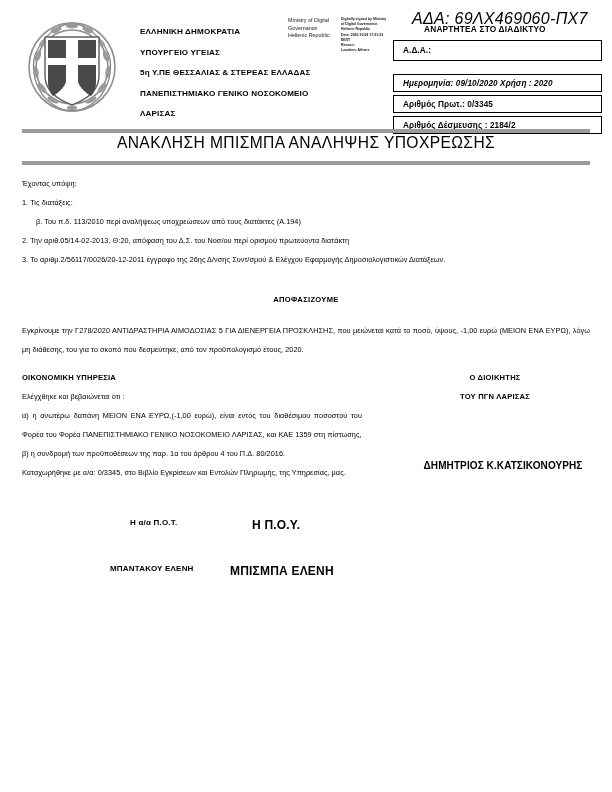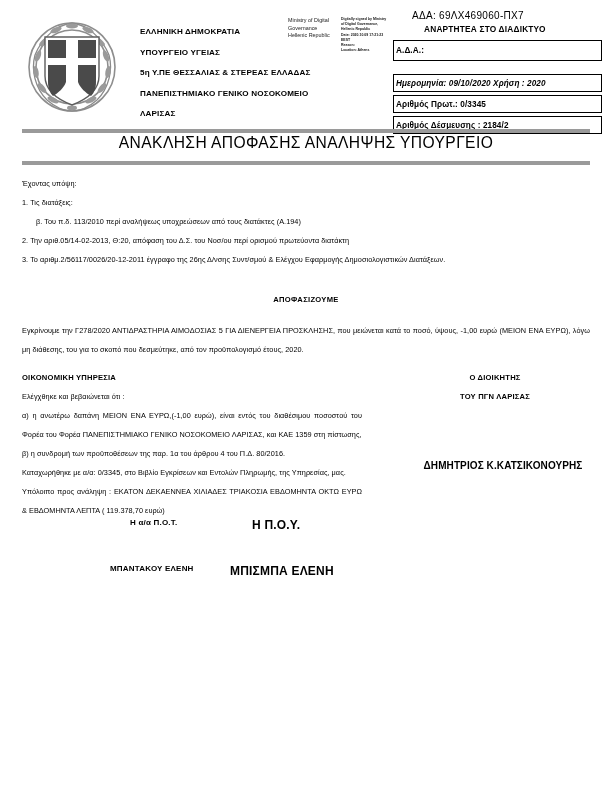--- a/index.html
+++ b/index.html
@@ -79,42 +79,43 @@
     line-height: 5.2px;
     color: #141414;
     white-space: nowrap;
     font-weight: bold;
   }
 
   .ada-top {
     position: absolute;
     left: 412px;
     top: 10px;
-    font-size: 10px;
+    font-size: 16px;
     letter-spacing: 0.3px;
     white-space: nowrap;
+    font-style: italic;
   }
   .anartitea {
     position: absolute;
     left: 424px;
     top: 24px;
     font-size: 8.3px;
     font-weight: bold;
     letter-spacing: 0.2px;
     white-space: nowrap;
   }
 
   .boxfield {
     position: absolute;
     border: 1.1px solid #000;
     box-sizing: border-box;
     background: #fff;
     display: flex;
     align-items: center;
-    padding-left: 2px;
+    padding-left: 9px;
   }
   .boxfield span {
     font-size: 8.2px;
     font-weight: bold;
     letter-spacing: 0.1px;
     white-space: nowrap;
   }
   .box-ada   { left: 393px; top: 40px;  width: 209px; height: 21px; }
   .box-date  { left: 393px; top: 74px;  width: 209px; height: 18px; font-style: italic; }
   .box-proto { left: 393px; top: 95px;  width: 209px; height: 18px; }
@@ -320,21 +321,21 @@
     </div>
     <div class="boxfield box-proto">
       <span>Αριθμός Πρωτ.: 0/3345</span>
     </div>
     <div class="boxfield box-desm">
       <span>Αριθμός Δέσμευσης : 2184/2</span>
     </div>
   </div>
 
   <div class="rule rule-top"></div>
-  <div class="doc-title">ΑΝΑΚΛΗΣΗ ΑΠΟΦΑΣΗΣ ΑΝΑΛΗΨΗΣ ΥΠΟΥΡΓΕΙΟ</div>
+  <div class="doc-title">ΑΝΑΚΛΗΣΗ ΜΠΙΣΜΠΑ ΑΝΑΛΗΨΗΣ ΥΠΟΧΡΕΩΣΗΣ</div>
   <div class="rule rule-bottom"></div>
 
   <div class="body-text">
 
     <div class="p">Έχοντας υπόψη:</div>
     <div class="p">1. Τις διατάξεις:</div>
     <div class="p p-indent">β. Του π.δ. 113/2010 περί αναλήψεως υποχρεώσεων από τους διατάκτες (Α.194)</div>
     <div class="p">2. Την αριθ.05/14-02-2013, Θ:20, απόφαση του Δ.Σ. του Νοσ/ου περί ορισμού πρωτεύοντα διατάκτη</div>
     <div class="p">3. Το αριθμ.2/56117/0026/20-12-2011 έγγραφο της 26ης Δ/νσης Συντ/σμού &amp; Ελέγχου Εφαρμογής Δημοσιολογιστικών Διατάξεων.</div>
 
@@ -346,21 +347,20 @@
 
     <div class="gap-sm"></div>
 
     <div class="cols" style="height:150px;">
       <div class="col-left">
         <div class="col-head">ΟΙΚΟΝΟΜΙΚΗ ΥΠΗΡΕΣΙΑ</div>
         <div class="p">Ελέγχθηκε και βεβαιώνεται ότι :</div>
         <div class="p just">α) η ανωτέρω δαπάνη ΜΕΙΟΝ ΕΝΑ ΕΥΡΩ,(-1,00 ευρώ), είναι εντός του διαθέσιμου ποσοστού του Φορέα   του Φορέα ΠΑΝΕΠΙΣΤΗΜΙΑΚΟ ΓΕΝΙΚΟ ΝΟΣΟΚΟΜΕΙΟ ΛΑΡΙΣΑΣ, και ΚΑΕ 1359 στη πίστωσης,</div>
         <div class="p just">β) η συνδρομή των προϋποθέσεων της παρ. 1α του άρθρου 4 του Π.Δ. 80/2016.</div>
         <div class="p just">Καταχωρήθηκε με α/α: 0/3345, στο Βιβλίο Εγκρίσεων και Εντολών Πληρωμής, της Υπηρεσίας, μας.</div>
-        <div class="p just">Υπόλοιπο προς ανάληψη : ΕΚΑΤΟΝ  ΔΕΚΑΕΝΝΕΑ ΧΙΛΙΑΔΕΣ   ΤΡΙΑΚΟΣΙΑ ΕΒΔΟΜΗΝΤΑ ΟΚΤΩ ΕΥΡΩ &amp; ΕΒΔΟΜΗΝΤΑ ΛΕΠΤΑ ( 119.378,70 ευρώ)</div>
       </div>
 
       <div class="col-right">
         <div class="col-head">Ο ΔΙΟΙΚΗΤΗΣ</div>
         <div class="col-head">ΤΟΥ ΠΓΝ ΛΑΡΙΣΑΣ</div>
       </div>
 
       <div class="director-name" style="top:92px;">ΔΗΜΗΤΡΙΟΣ Κ.ΚΑΤΣΙΚΟΝΟΥΡΗΣ</div>
     </div>
 

